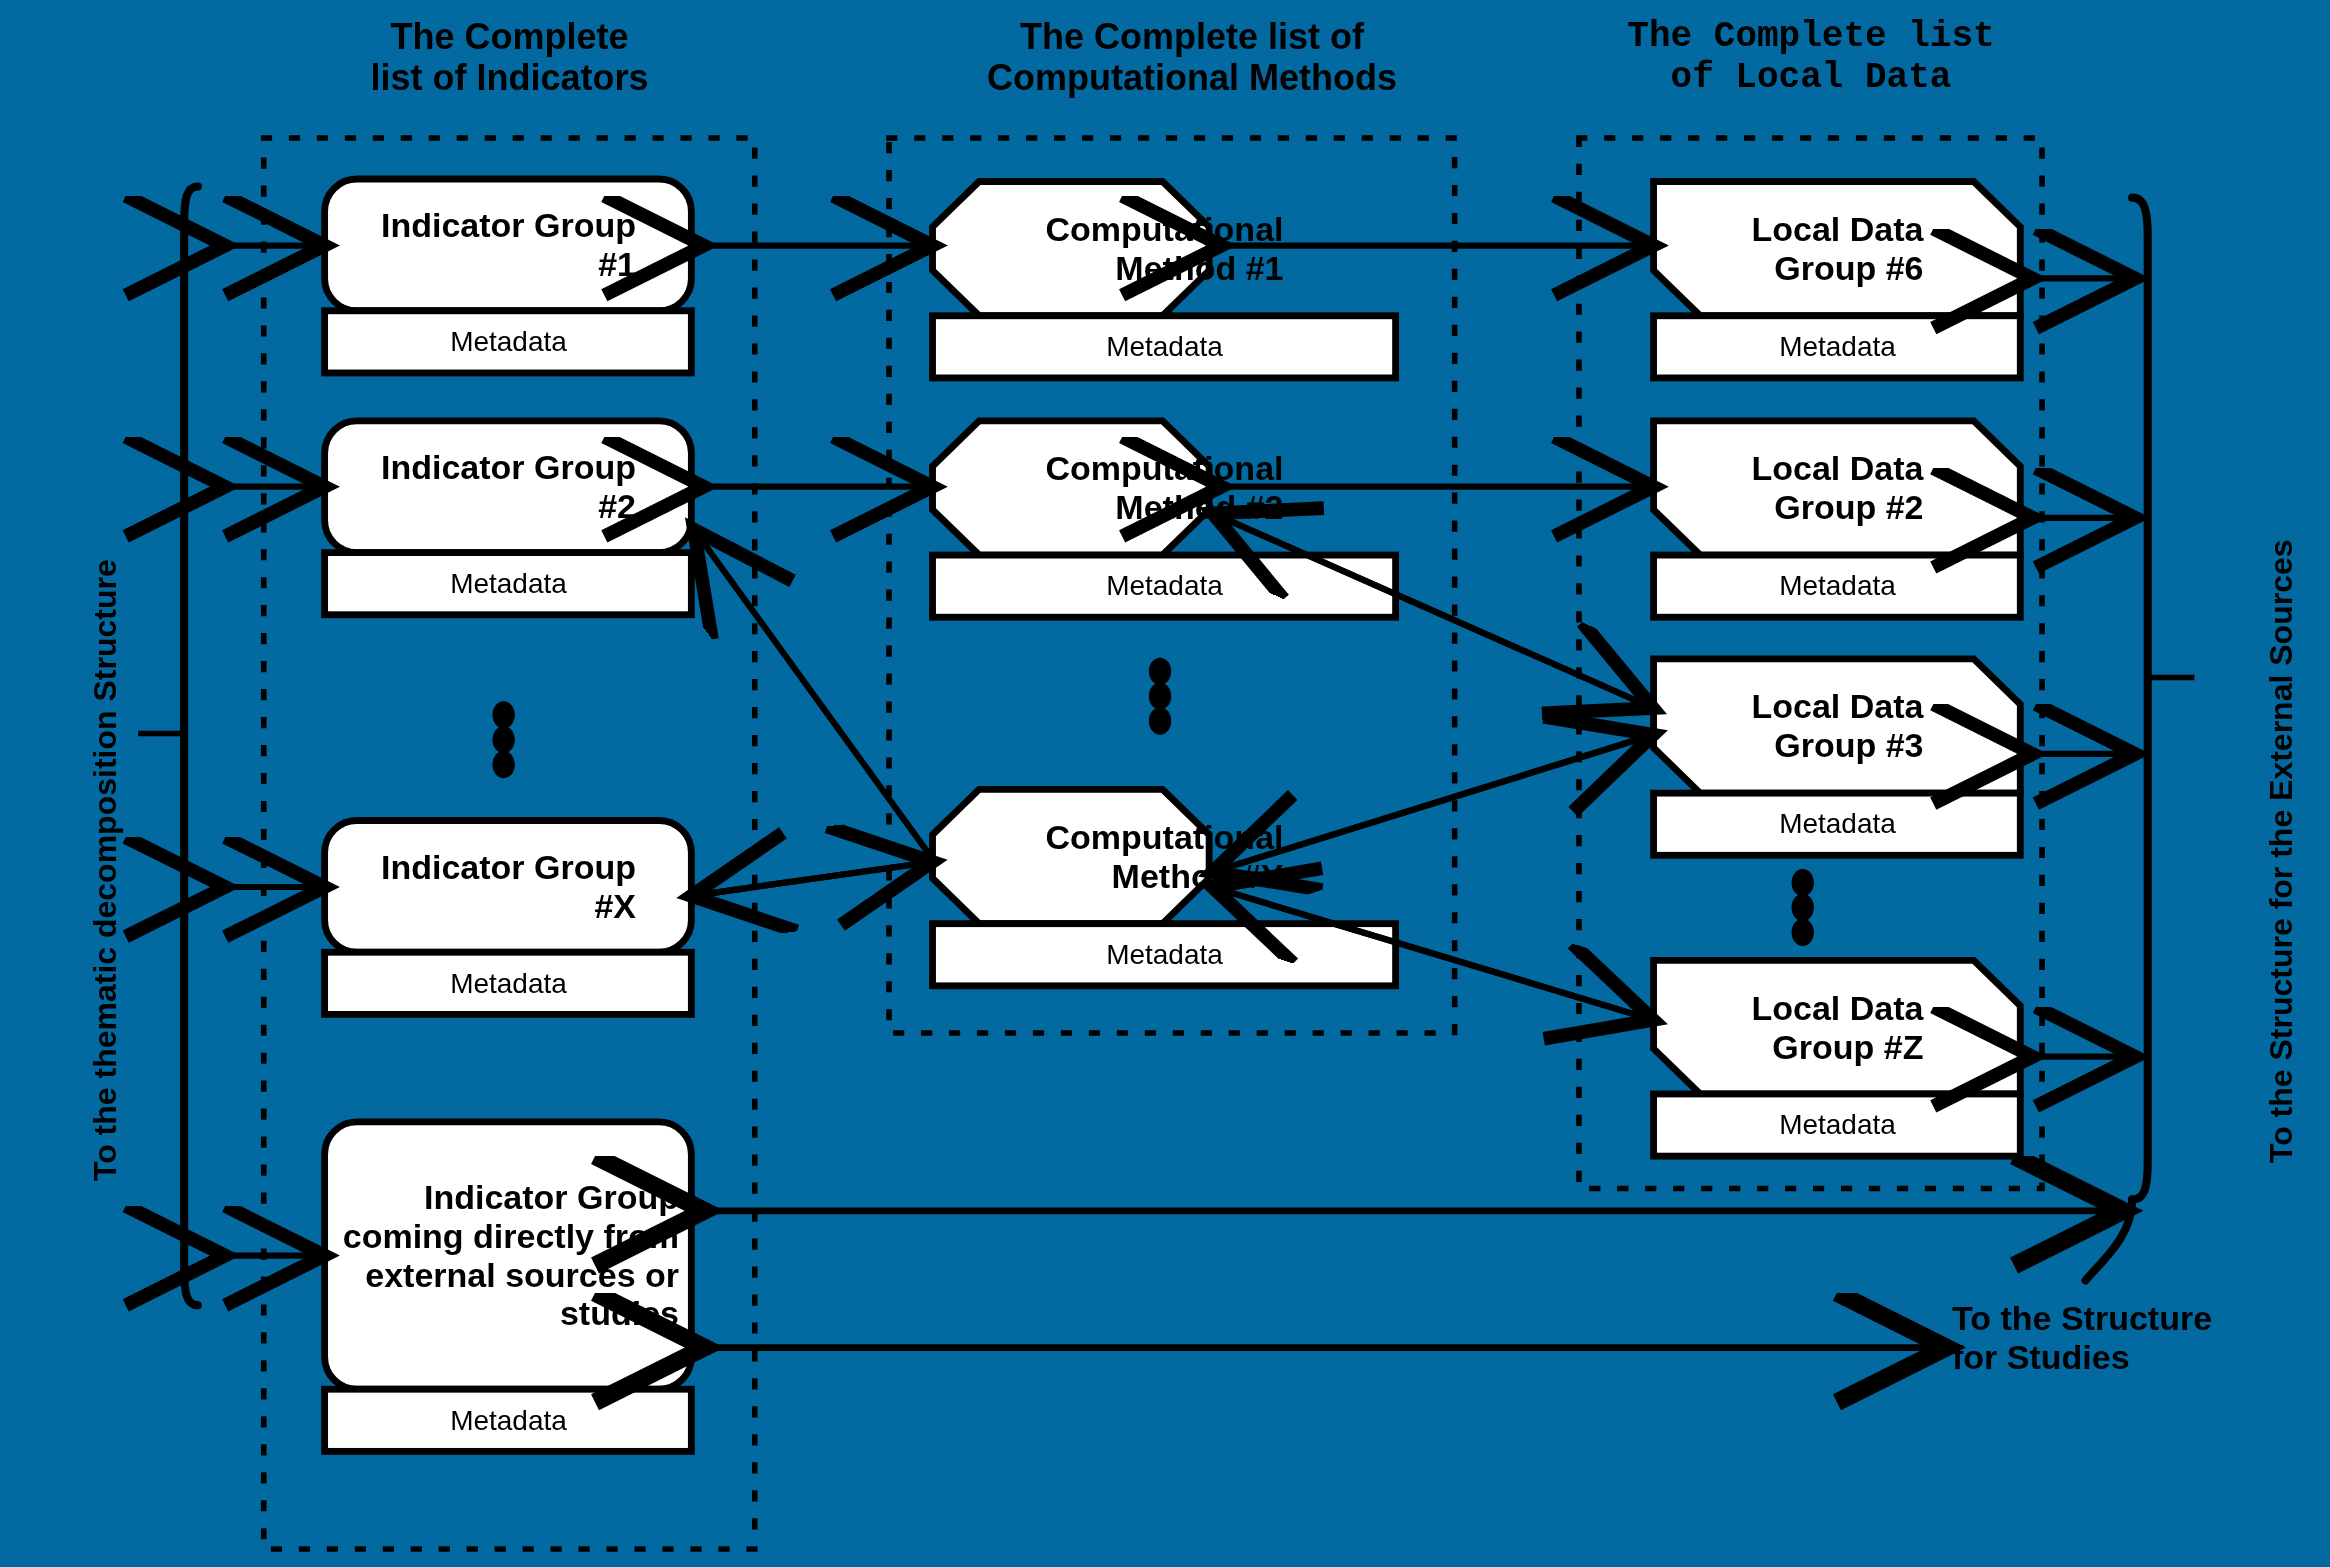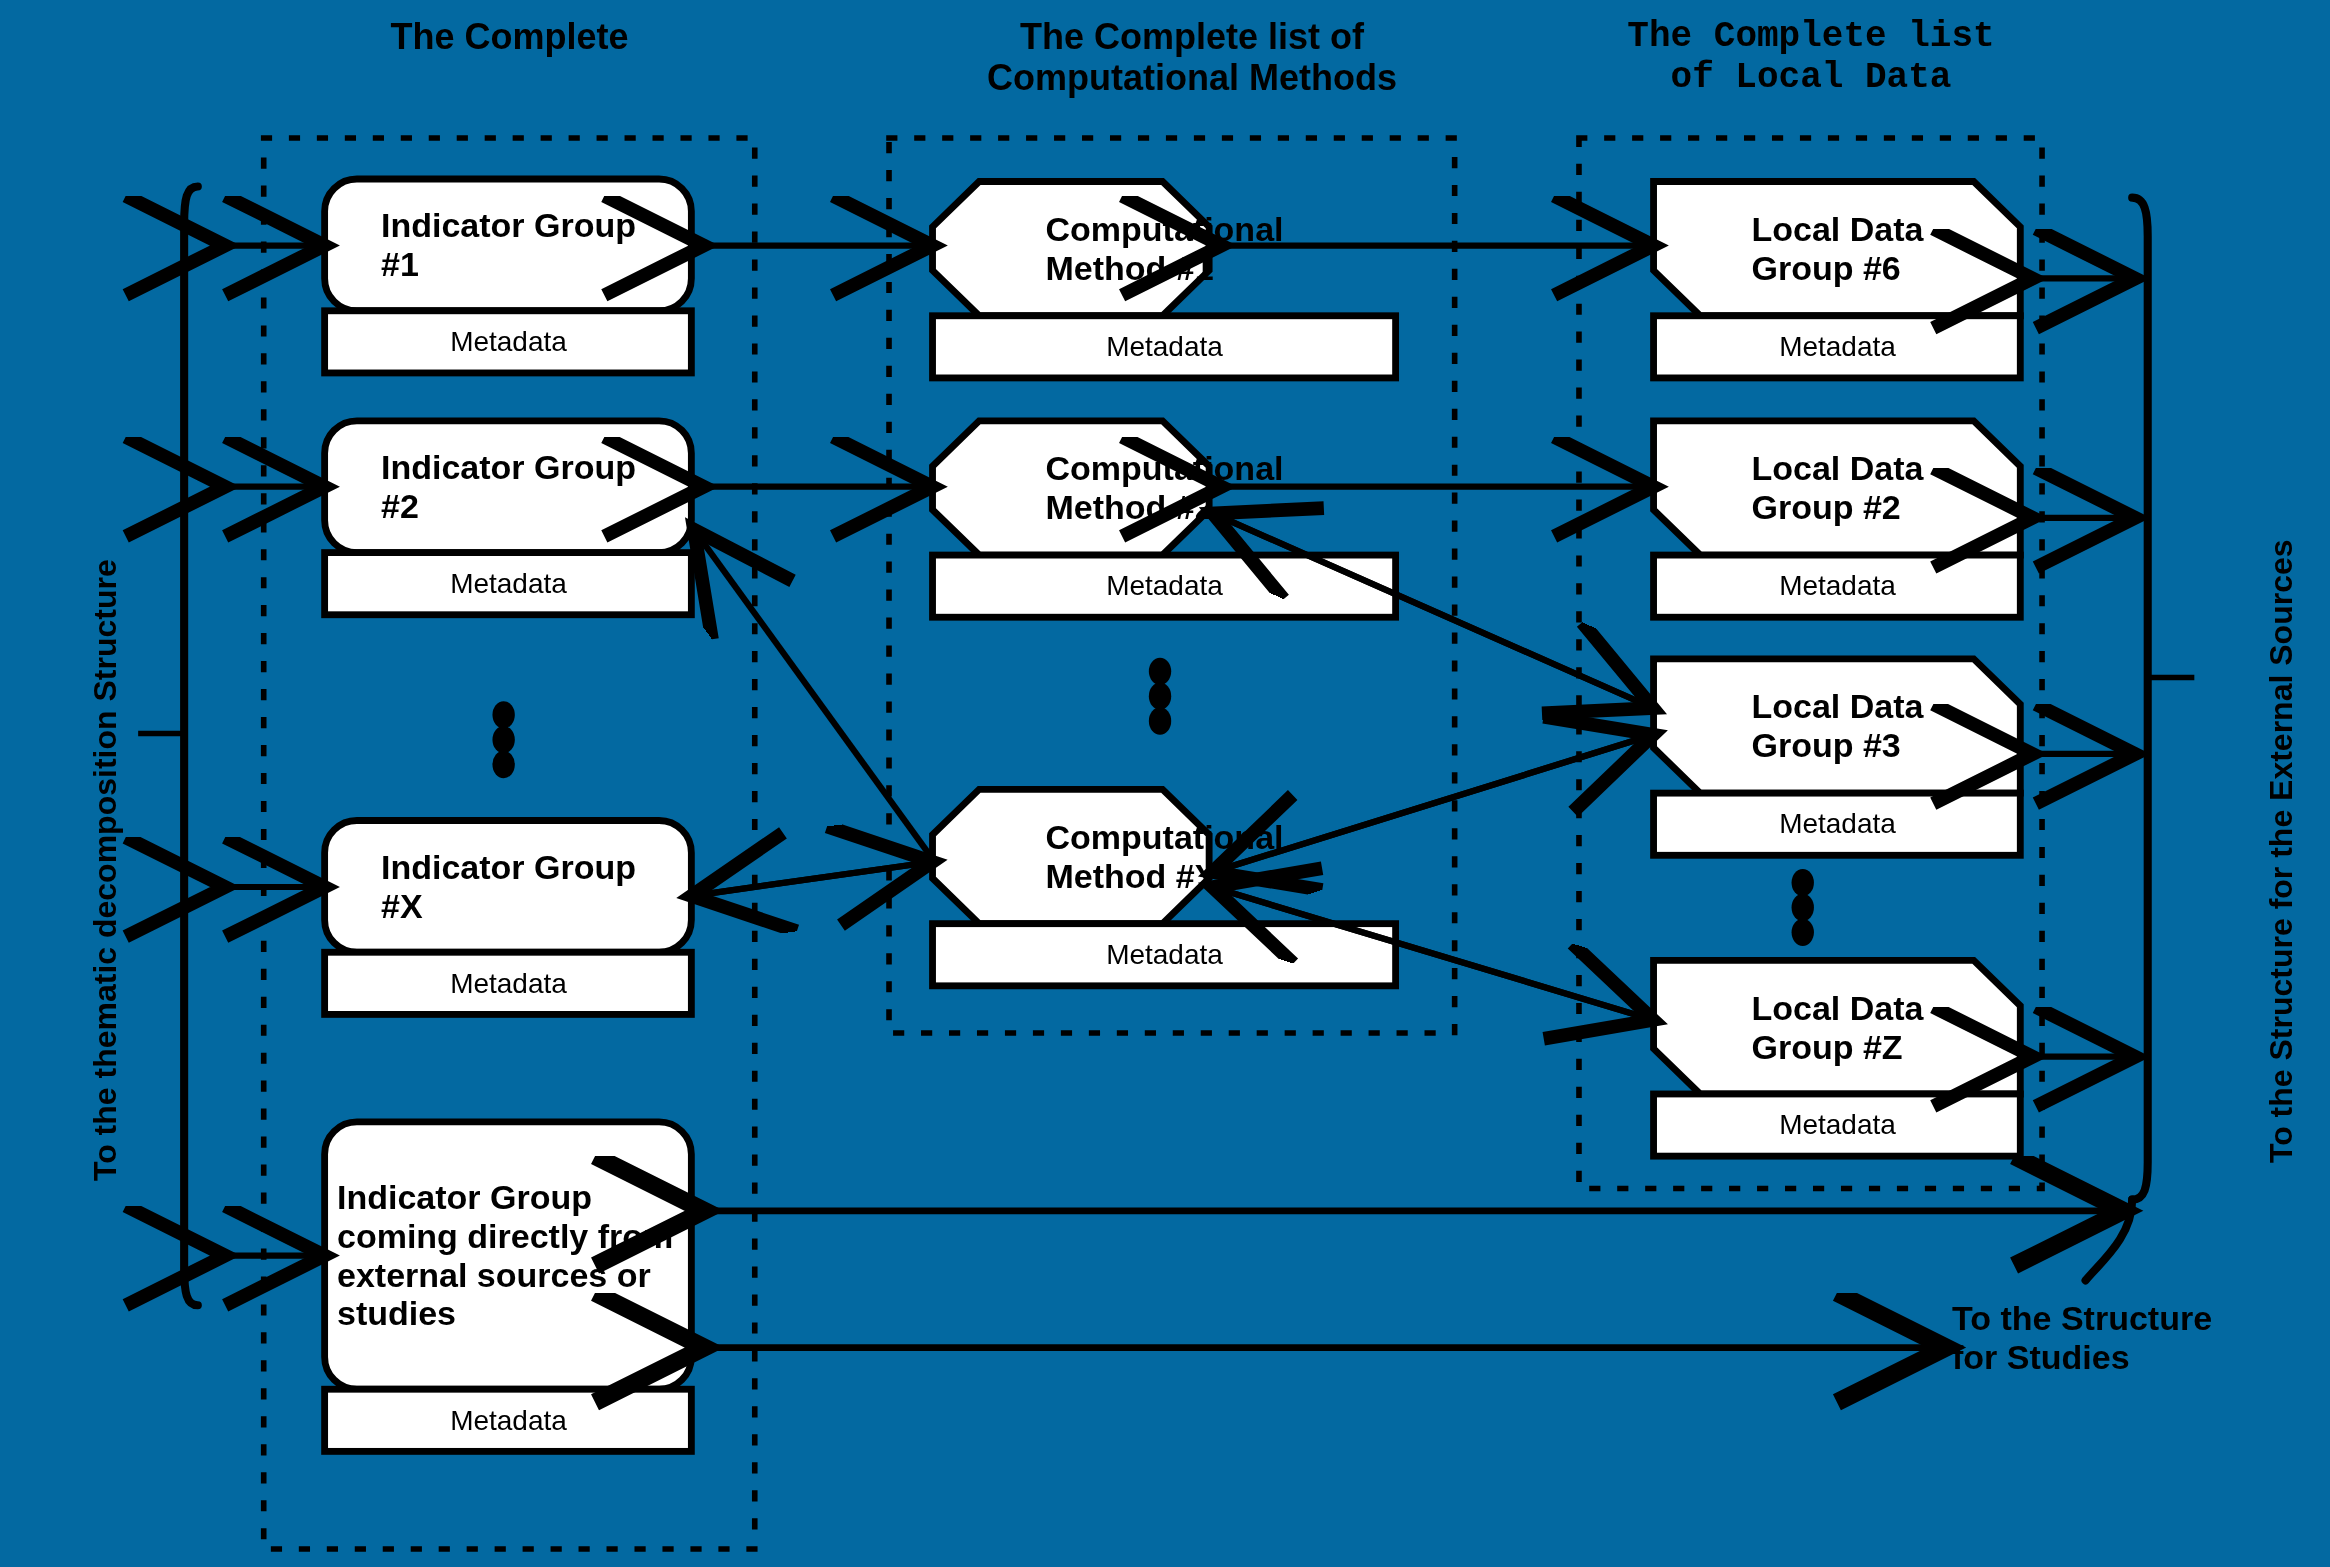--- a/index.html
+++ b/index.html
@@ -2,21 +2,21 @@
 <html style="font-size:10px"><head>
 <meta charset="utf-8">
 <style>
   html,body{margin:0;padding:0;background:#ffffff;}
   #stage{position:relative;width:2330px;height:1567px;background:#0369a1;
          font-family:"Liberation Sans", sans-serif;overflow:hidden;}
   svg.layer{position:absolute;left:0;top:0;width:2330px;height:1567px;}
   .colhead{position:absolute;text-align:center;font-weight:bold;font-size:36px;
            line-height:1.12;color:#000;}
   .boxlabel{position:absolute;display:flex;align-items:center;justify-content:center;
-            text-align:left;font-weight:bold;font-size:34px;line-height:1.14;color:#000;}
+            text-align:right;font-weight:bold;font-size:34px;line-height:1.14;color:#000;}
   .metalabel{position:absolute;display:flex;align-items:center;justify-content:center;
              text-align:center;font-weight:normal;font-size:28px;color:#000;}
   .vlabel{position:absolute;font-weight:bold;font-size:32px;color:#000;
           white-space:nowrap;transform-origin:0 0;}
   .sidelabel{position:absolute;font-weight:bold;font-size:34px;line-height:1.15;
              text-align:left;color:#000;}
 </style>
 </head>
 <body>
 
@@ -134,20 +134,21 @@
     <line x1="2650" y1="1638" x2="1960" y2="1430" stroke="#000" stroke-width="10" fill="none" marker-end="url(#ah)"></line>
 
     <line x1="1122" y1="1948" x2="3405" y2="1948" stroke="#000" stroke-width="11" fill="none" marker-start="url(#ahs)" marker-end="url(#ahs)"></line>
     <line x1="1122" y1="2168" x2="3120" y2="2168" stroke="#000" stroke-width="11" fill="none" marker-start="url(#ahs)" marker-end="url(#ahs)"></line>
 
     <path d="M3430,1930 C3430,1990 3380,2030 3355,2060" fill="none" stroke="#000" stroke-width="13" stroke-linecap="round"></path>
   </svg>
 
   <div class="colhead" style="left:264px;top:17.4px;width:491px;">
     <div>The Complete</div>
+    <div>list of Indicators</div>
   </div>
   <div class="colhead" style="left:884px;top:17.4px;width:616px;">
     <div>The Complete list of</div>
     <div>Computational Methods</div>
   </div>
   <div class="colhead" style="left:1561px;top:17.4px;width:500px;font-family:Liberation Mono, monospace;">
     <div>The Complete list</div>
     <div>of Local Data</div>
   </div>
 

